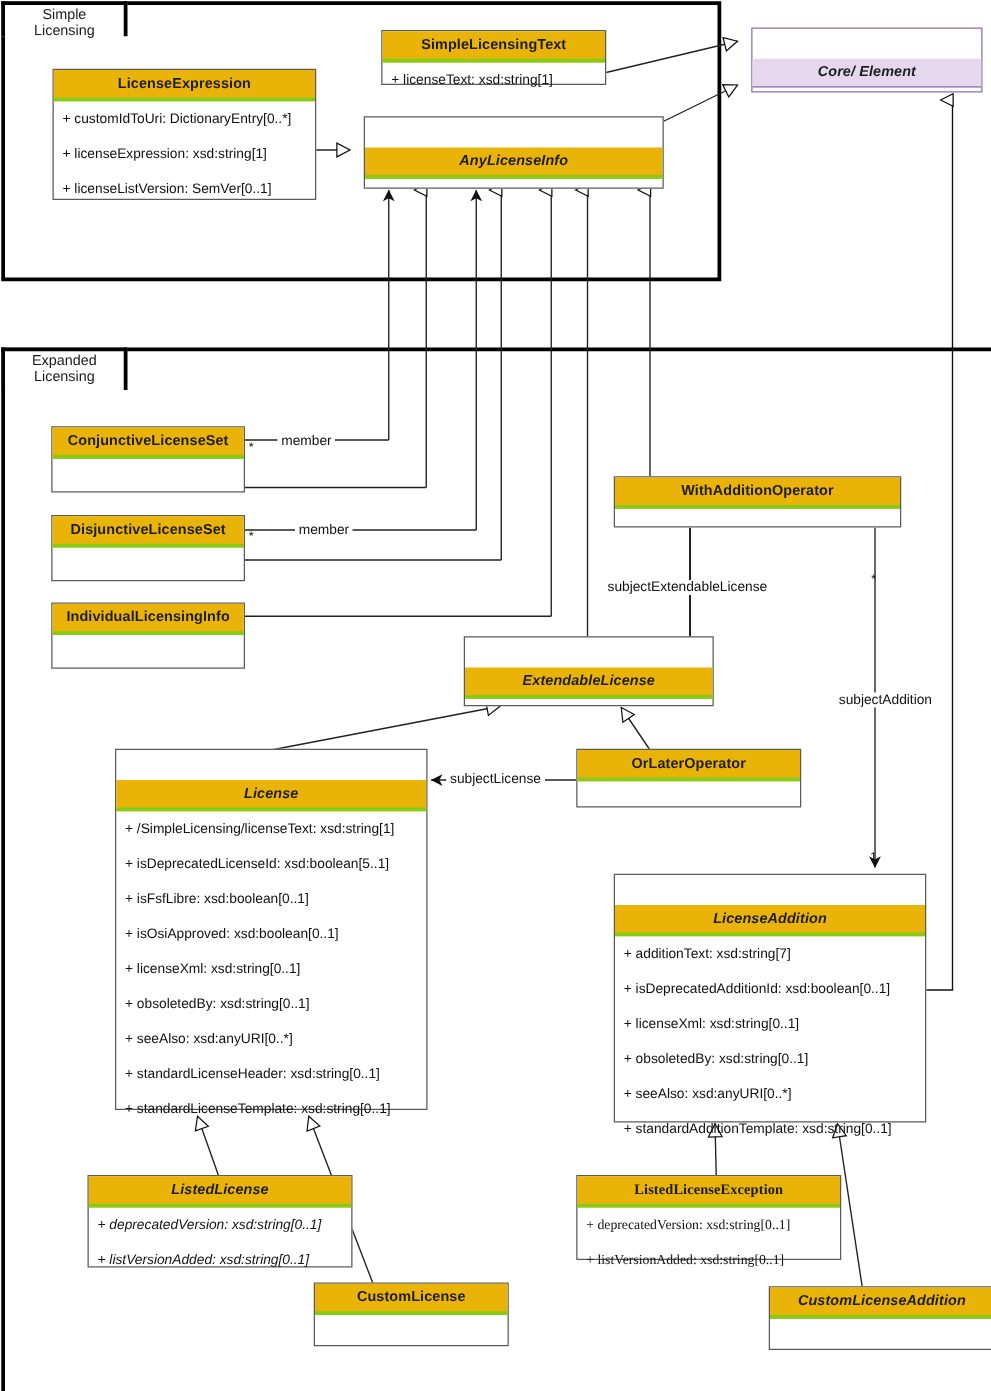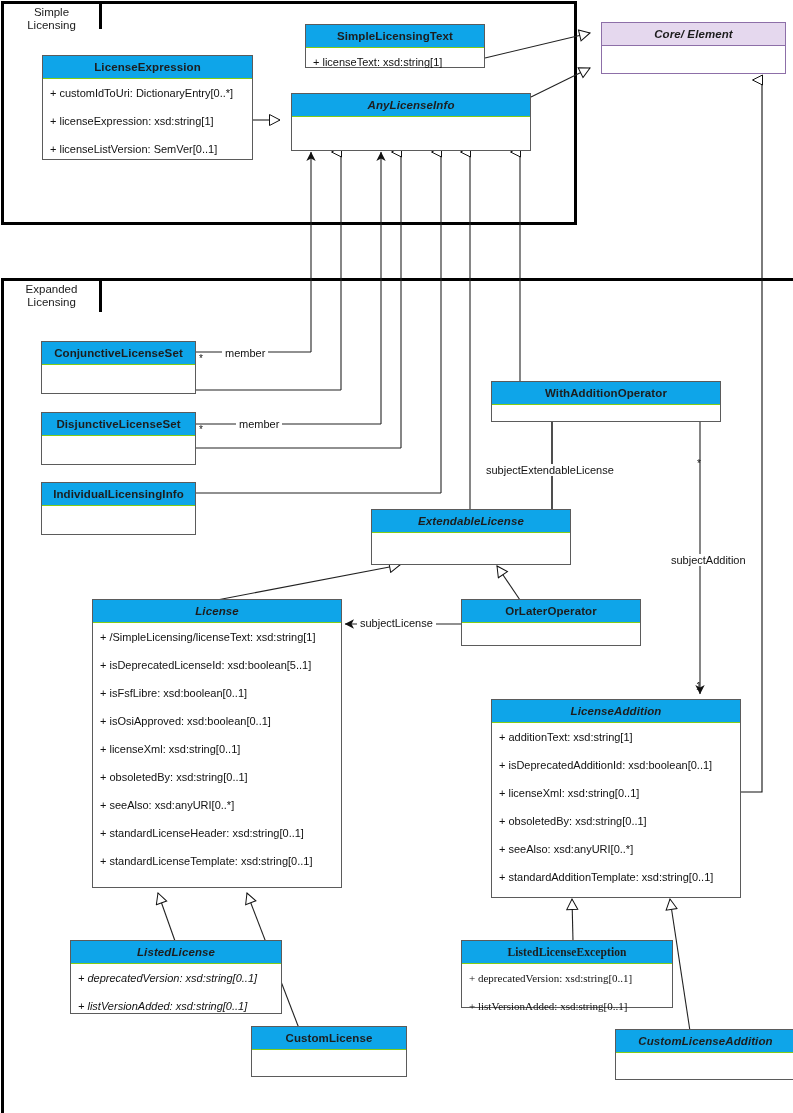--- a/index.html
+++ b/index.html
@@ -10,24 +10,24 @@
 
   
   .pkg{position:absolute;border:3px solid #000;background:transparent;}
   .pkg-tab{position:absolute;border:3px solid #000;border-bottom:none;background:#fff;
            font-size:11.5px;color:#1a1a1a;line-height:13px;text-align:center;
            display:flex;align-items:flex-start;justify-content:center;padding:2px 6px;box-sizing:border-box;}
   .pkg-tab .tabtxt{display:block;width:100%;}
 
   
   .cls{position:absolute;box-sizing:border-box;border:1px solid #5b5b5b;background:#fff;}
-  .cls .hdr{box-sizing:border-box;background:#0ea5e9;border-bottom:1px solid #84cc16;
+  .cls .hdr{box-sizing:border-box;background:#eab308;border-bottom:3px solid #84cc16;
             text-align:center;font-size:11.5px;font-weight:bold;color:#1d1d1d;
             padding:5px 4px 5px 4px;letter-spacing:.1px;white-space:nowrap;overflow:hidden;}
-  .cls .hdr.abs{font-style:italic;}
+  .cls .hdr.abs{font-style:italic;margin-top:24px;}
   .cls .body{box-sizing:border-box;padding:0;}
   .cls .attr{font-size:11px;color:#111;padding:8px 7px 7px 7px;white-space:nowrap;line-height:13px;}
 
   
   .cls.core{border:1px solid #8d6fa8;}
   .cls.core .hdr{background:#e5d8ee;border-bottom:1px solid #8d6fa8;font-style:italic;}
 
   
   .elabel{position:absolute;font-size:11px;color:#111;background:#fff;padding:0 3px;white-space:nowrap;line-height:12px;}
   .mult{position:absolute;font-size:10px;color:#111;background:transparent;line-height:10px;white-space:nowrap;}
@@ -176,21 +176,21 @@
       <div class="attr">+ obsoletedBy: xsd:string[0..1]</div>
       <div class="attr">+ seeAlso: xsd:anyURI[0..*]</div>
       <div class="attr">+ standardLicenseHeader: xsd:string[0..1]</div>
       <div class="attr">+ standardLicenseTemplate: xsd:string[0..1]</div>
     </div>
   </div>
 
   <div class="cls" style="left:491px;top:699px;width:250px;height:199px;">
     <div class="hdr abs">LicenseAddition</div>
     <div class="body">
-      <div class="attr">+ additionText: xsd:string[1]</div>
+      <div class="attr">+ additionText: xsd:string[7]</div>
       <div class="attr">+ isDeprecatedAdditionId: xsd:boolean[0..1]</div>
       <div class="attr">+ licenseXml: xsd:string[0..1]</div>
       <div class="attr">+ obsoletedBy: xsd:string[0..1]</div>
       <div class="attr">+ seeAlso: xsd:anyURI[0..*]</div>
       <div class="attr">+ standardAdditionTemplate: xsd:string[0..1]</div>
     </div>
   </div>
 
   <div class="cls" style="left:70px;top:940px;width:212px;height:74px;font-style:italic;">
     <div class="hdr">ListedLicense</div>

